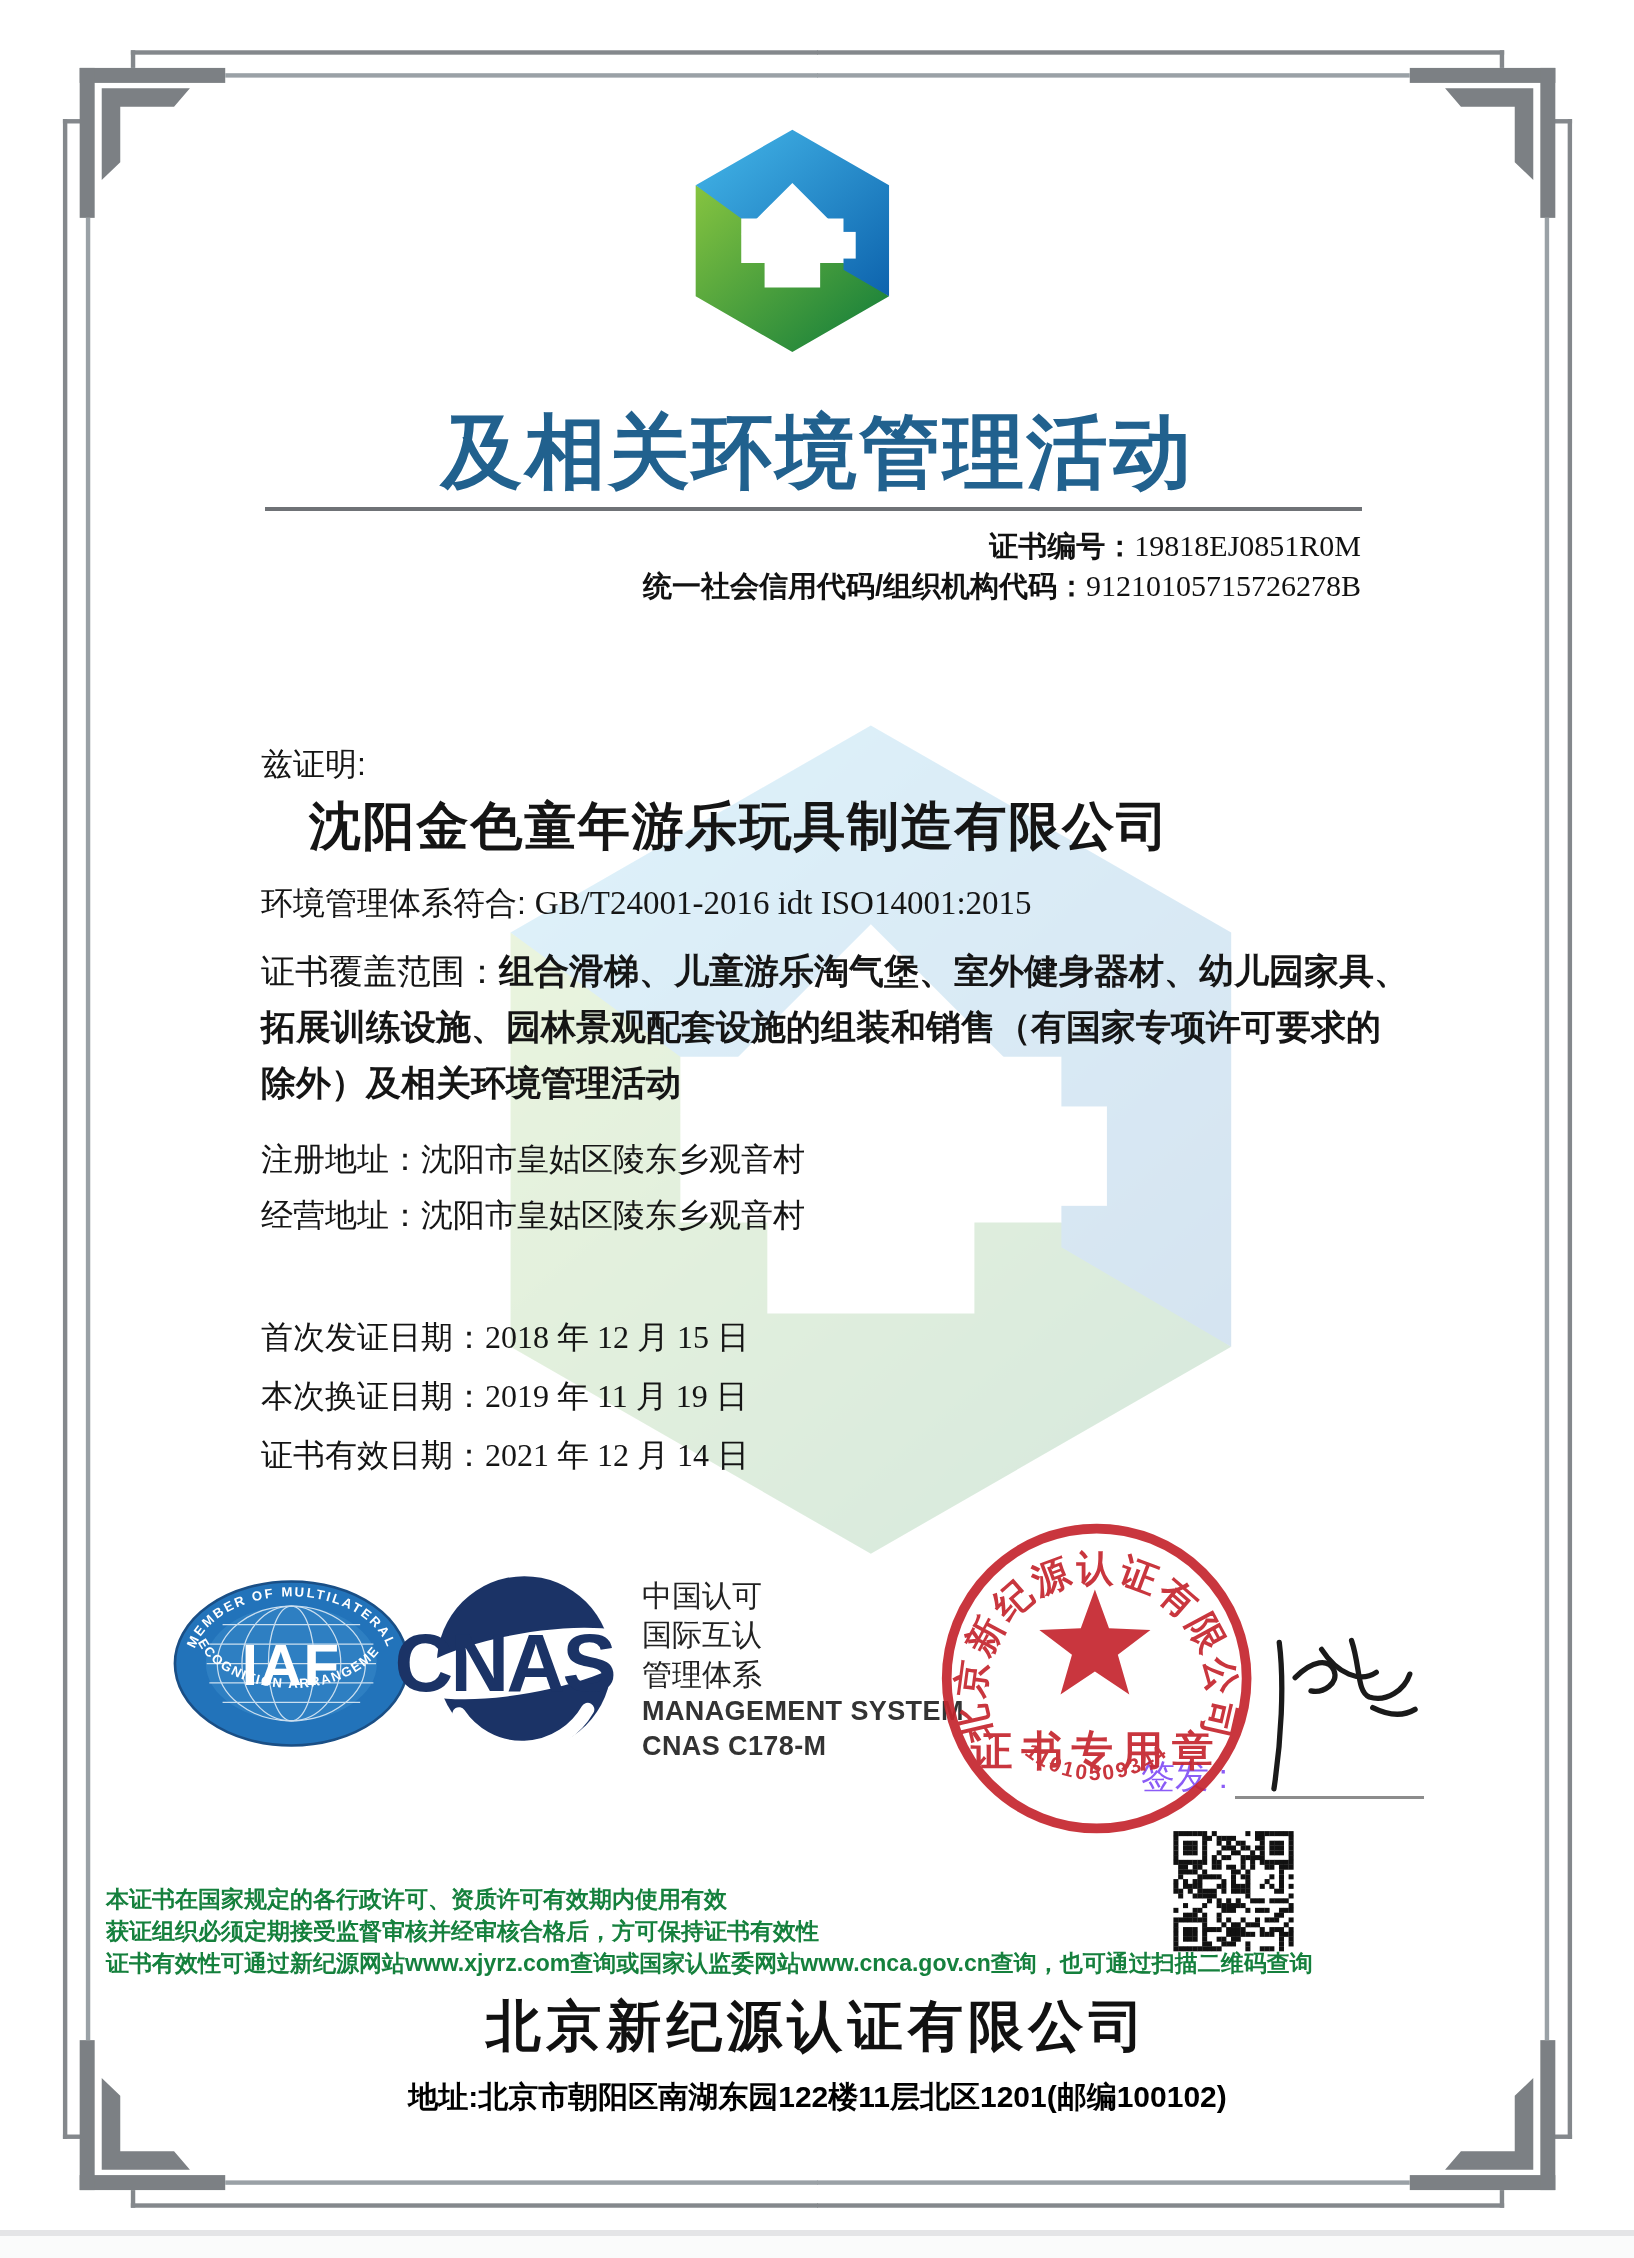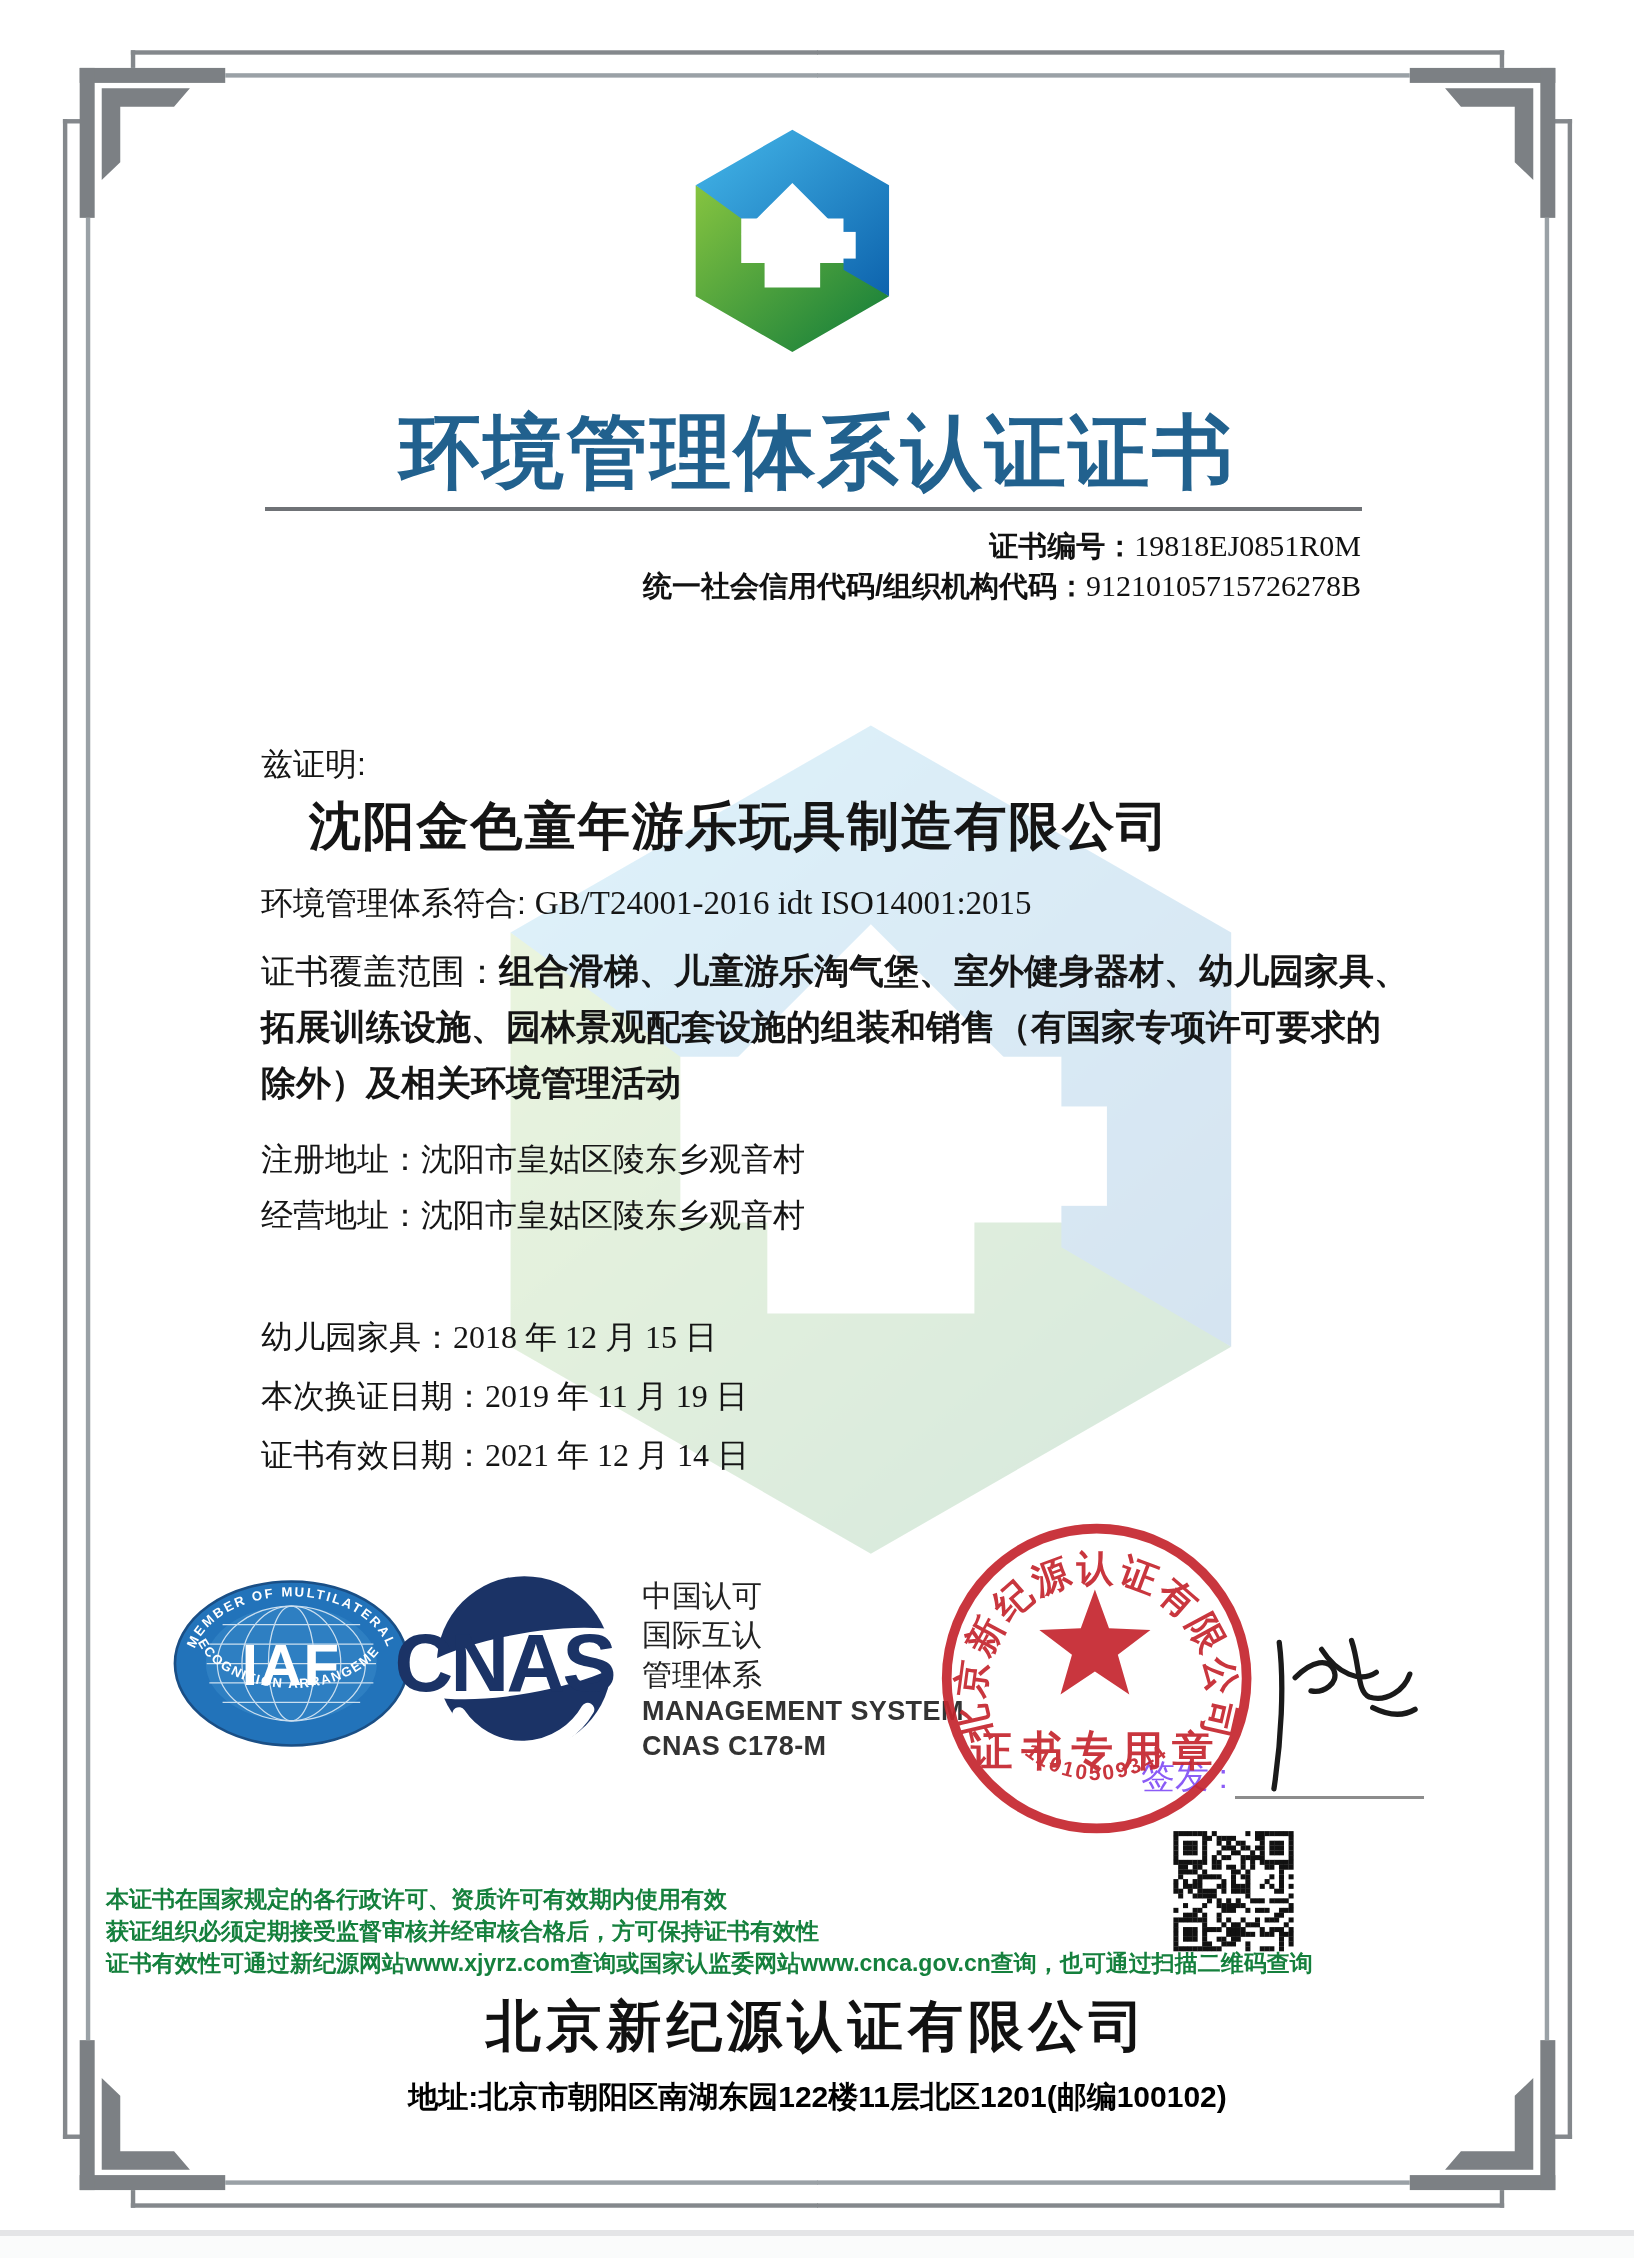--- a/index.html
+++ b/index.html
@@ -85,21 +85,21 @@
 
     <use href="#ckit"></use>
     <use href="#ckit" transform="translate(1853,0) scale(-1,1)"></use>
     <use href="#ckit" transform="translate(0,2560) scale(1,-1)"></use>
     <use href="#ckit" transform="translate(1853,2560) scale(-1,-1)"></use>
 
     <use href="#logo" x="517" y="752" width="940" height="1080" opacity="0.17"></use>
   </svg>
 
   <div class="z1">
-    <div class="abs title">环境管理体系认证证书</div>
+    <div class="abs title">及相关环境管理活动</div>
     <div class="abs rule"></div>
 
     <div class="abs certrow" style="top:527px">
       <span class="lab">证书编号：</span><span class="val">19818EJ0851R0M</span>
     </div>
     <div class="abs certrow" style="top:567px">
       <span class="lab">统一社会信用代码/组织机构代码：</span><span class="val">91210105715726278B</span>
     </div>
 
     <div class="abs intro">兹证明:</div>
@@ -116,21 +116,21 @@
     <div class="abs scope" style="top:1060px">除外）及相关环境管理活动</div>
 
     <div class="abs addr" style="top:1138px">
       <span>注册地址：</span><span>沈阳市皇姑区陵东乡观音村</span>
     </div>
     <div class="abs addr" style="top:1194px">
       <span>经营地址：</span><span>沈阳市皇姑区陵东乡观音村</span>
     </div>
 
     <div class="abs daterow" style="top:1316px">
-      <span>幼儿园家具：</span><span class="val">2018 年 12 月 15 日</span>
+      <span>首次发证日期：</span><span class="val">2018 年 12 月 15 日</span>
     </div>
     <div class="abs daterow" style="top:1375px">
       <span>本次换证日期：</span><span class="val">2019 年 11 月 19 日</span>
     </div>
     <div class="abs daterow" style="top:1434px">
       <span>证书有效日期：</span><span class="val">2021 年 12 月 14 日</span>
     </div>
 
     <div class="abs accline" style="top:1576px">中国认可</div>
     <div class="abs accline" style="top:1615px">国际互认</div>

